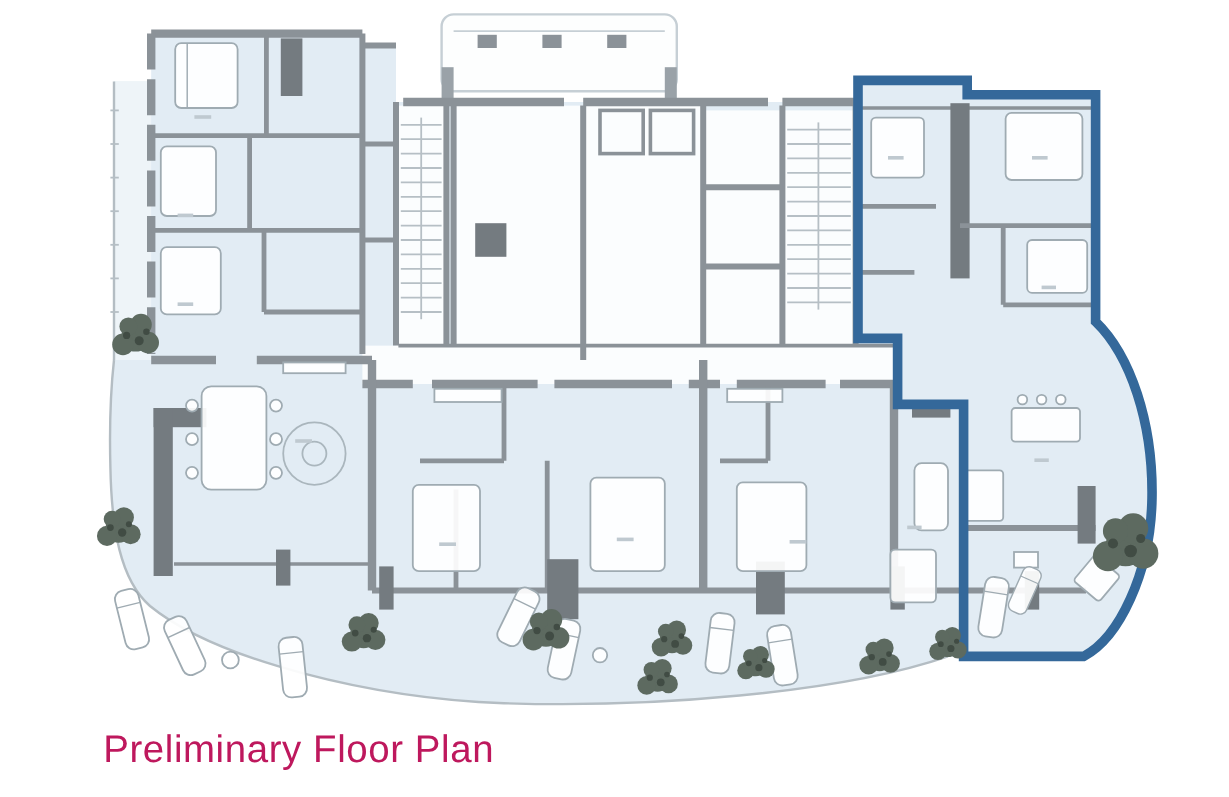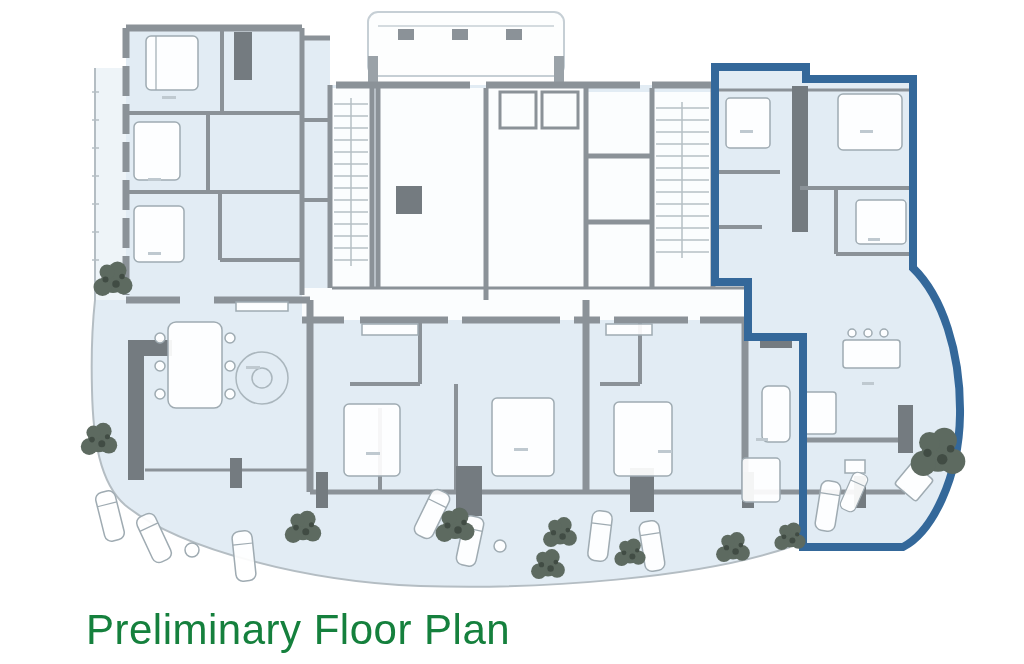--- a/index.html
+++ b/index.html
@@ -1,21 +1,21 @@
 <!DOCTYPE html>
 <html><head>
 <meta charset="utf-8">
 <style>
   html,body{margin:0;padding:0;background:#ffffff;}
   .page{position:relative;width:1024px;height:664px;background:#ffffff;overflow:hidden;
         font-family:"Liberation Sans", sans-serif;}
   .plan-wrap{position:absolute;left:0;top:0;width:1024px;height:664px;}
   svg{display:block;}
-  .caption{position:absolute;left:86px;top:606px;font-size:42px;font-weight:400;
-           letter-spacing:.5px;color:#15803d;}
+  .caption{position:absolute;left:86px;top:606px;font-size:32px;font-weight:400;
+           letter-spacing:.5px;color:#be185d;}
   
   .floor{fill:#e2ecf4;stroke:none;}
   .whiteroom{fill:#fbfdfe;stroke:none;}
   .wall{stroke:#8b9298;fill:none;stroke-linecap:butt;}
   .wall7{stroke-width:7;} .wall5{stroke-width:5;} .wall4{stroke-width:4;} .wall3{stroke-width:3;}
   .wallblock{fill:#747b80;stroke:none;}
   .thin{stroke:#b4bdc3;stroke-width:2;fill:none;}
   .tread{stroke:#b6bfc5;stroke-width:1.5;}
   .furn{fill:#ffffff;fill-opacity:.92;stroke:#9fabb2;stroke-width:1.5;}
   .furnline{stroke:#9fabb2;stroke-width:1.2;fill:none;}

